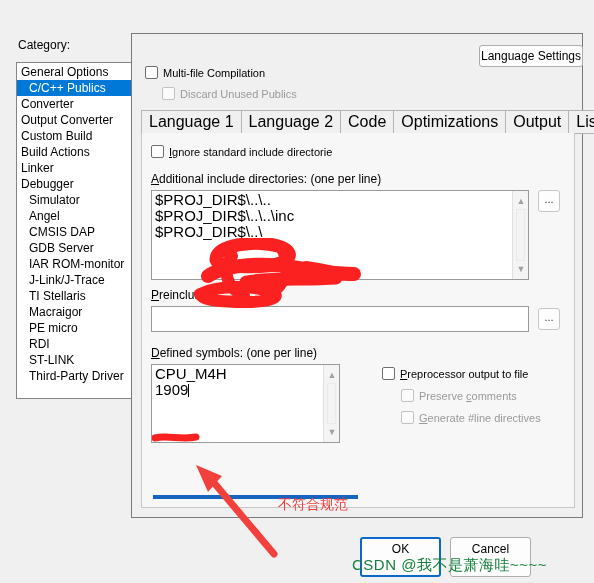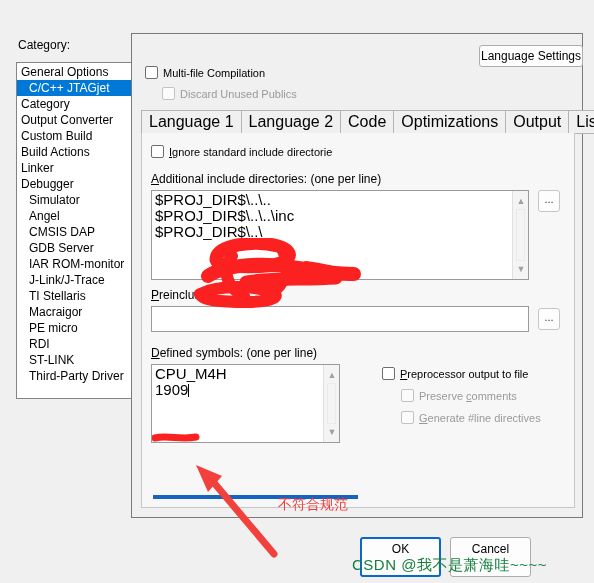--- a/index.html
+++ b/index.html
@@ -273,22 +273,22 @@
 </style>
 </head>
 <body>
 
 <div id="root">
 
   <div class="cat-label">Category:</div>
 
   <div class="cat-list" id="cat-list">
       <div class="cat-item"><span>General Options</span></div>
-      <div class="cat-item indent selected"><span>C/C++ JTAGjet</span></div>
-      <div class="cat-item"><span>Category</span></div>
+      <div class="cat-item indent selected"><span>C/C++ Publics</span></div>
+      <div class="cat-item"><span>Converter</span></div>
       <div class="cat-item"><span>Output Converter</span></div>
       <div class="cat-item"><span>Custom Build</span></div>
       <div class="cat-item"><span>Build Actions</span></div>
       <div class="cat-item"><span>Linker</span></div>
       <div class="cat-item"><span>Debugger</span></div>
       <div class="cat-item indent"><span>Simulator</span></div>
       <div class="cat-item indent"><span>Angel</span></div>
       <div class="cat-item indent"><span>CMSIS DAP</span></div>
       <div class="cat-item indent"><span>GDB Server</span></div>
       <div class="cat-item indent"><span>IAR ROM-monitor</span></div>

